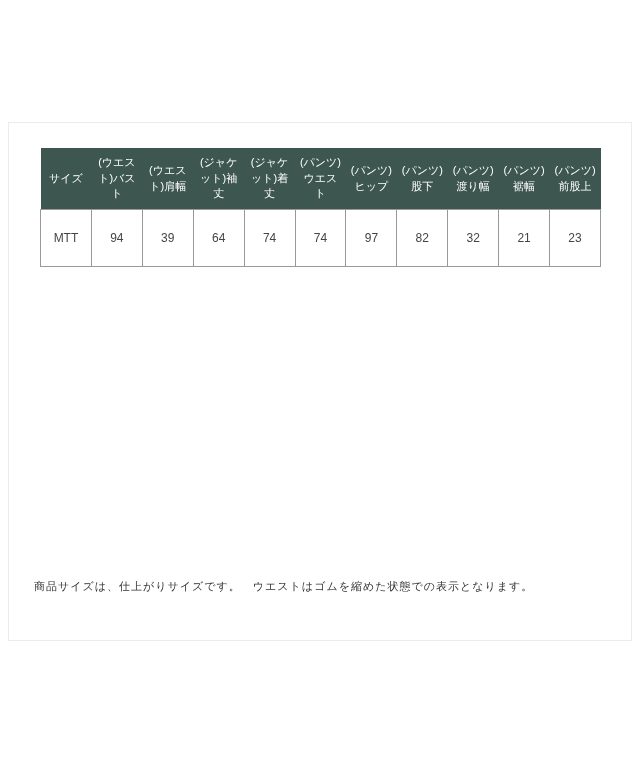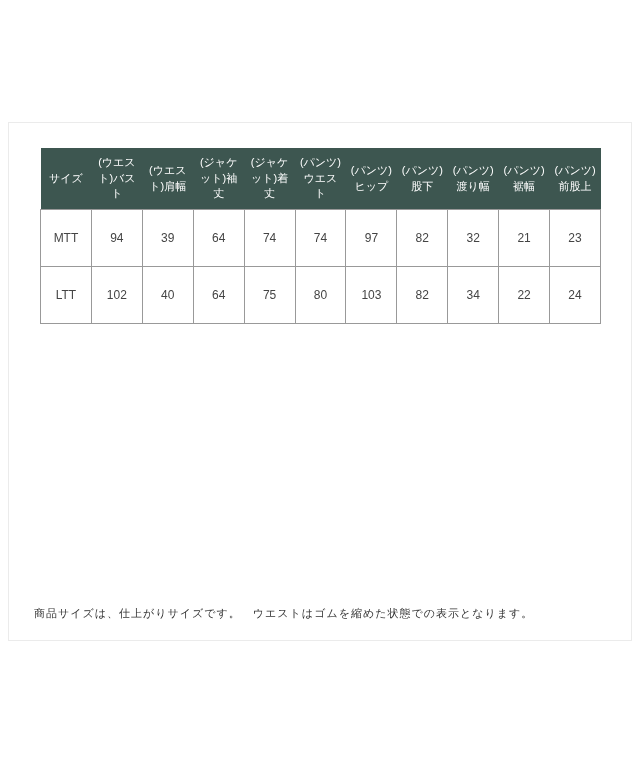--- a/index.html
+++ b/index.html
@@ -52,21 +52,21 @@
     text-align: center;
     vertical-align: middle;
     font-size: 12px;
     color: #444444;
     background: #ffffff;
     padding: 0 2px;
   }
   .note {
     position: absolute;
     left: 25px;
-    top: 482px;
+    top: 455px;
     font-size: 11px;
     color: #333333;
     letter-spacing: 1px;
     line-height: 1.5;
   }
 </style>
 </head>
 <body>
 
 <div class="page">
@@ -94,30 +94,17 @@
             <td>39</td>
             <td>64</td>
             <td>74</td>
             <td>74</td>
             <td>97</td>
             <td>82</td>
             <td>32</td>
             <td>21</td>
             <td>23</td>
           </tr>
-          <tr>
-            <td>LTT</td>
-            <td>102</td>
-            <td>40</td>
-            <td>64</td>
-            <td>75</td>
-            <td>80</td>
-            <td>103</td>
-            <td>82</td>
-            <td>34</td>
-            <td>22</td>
-            <td>24</td>
-          </tr>
         </tbody>
     </table>
     <div class="note">商品サイズは、仕上がりサイズです。　ウエストはゴムを縮めた状態での表示となります。</div>
   </div>
 </div>
 
 </body></html>

